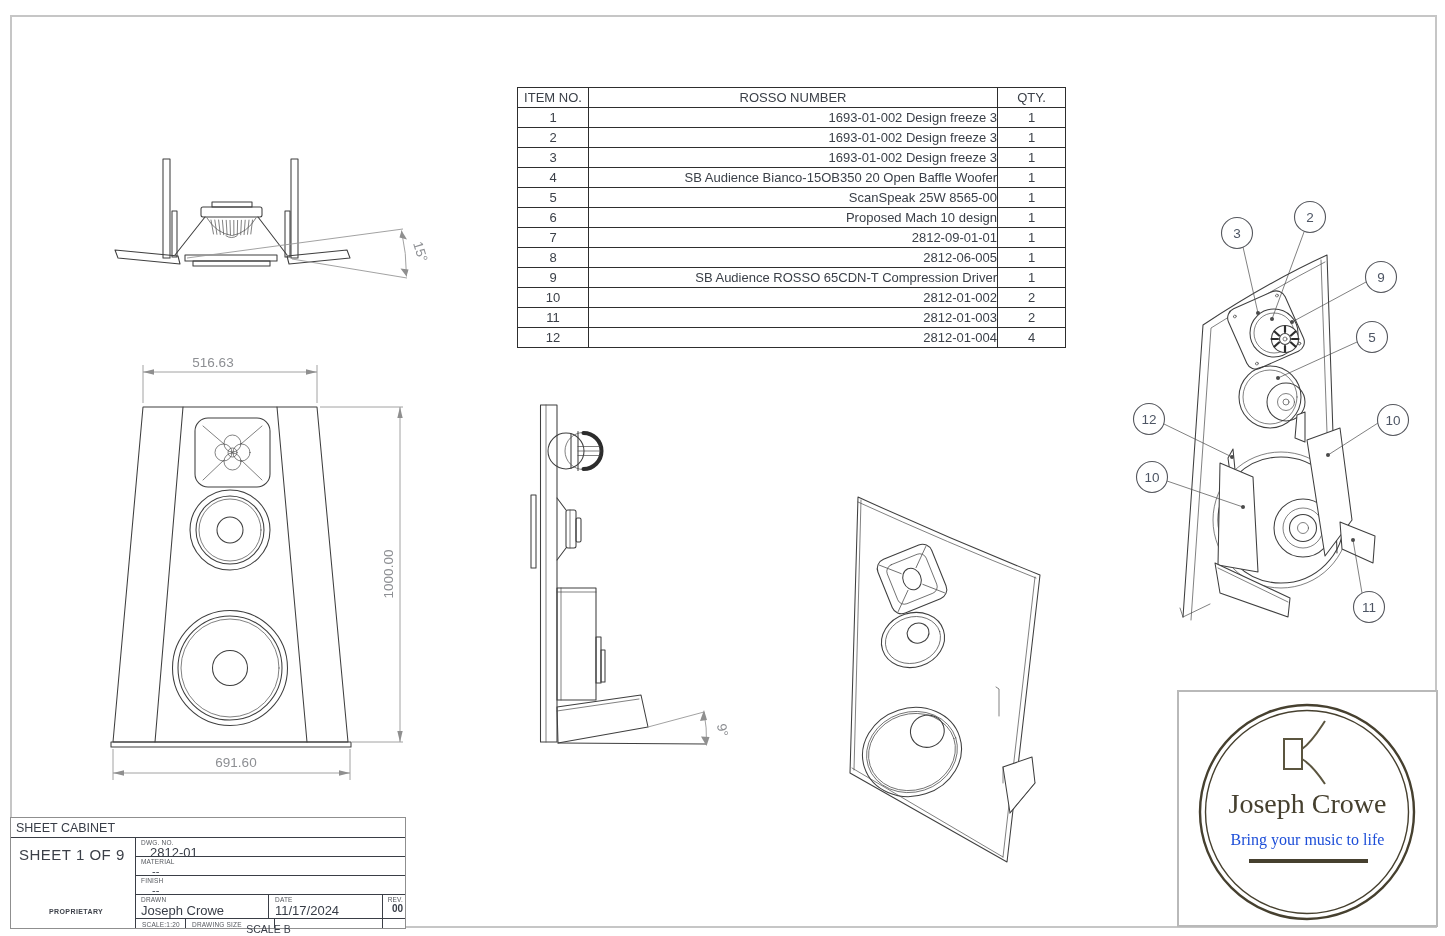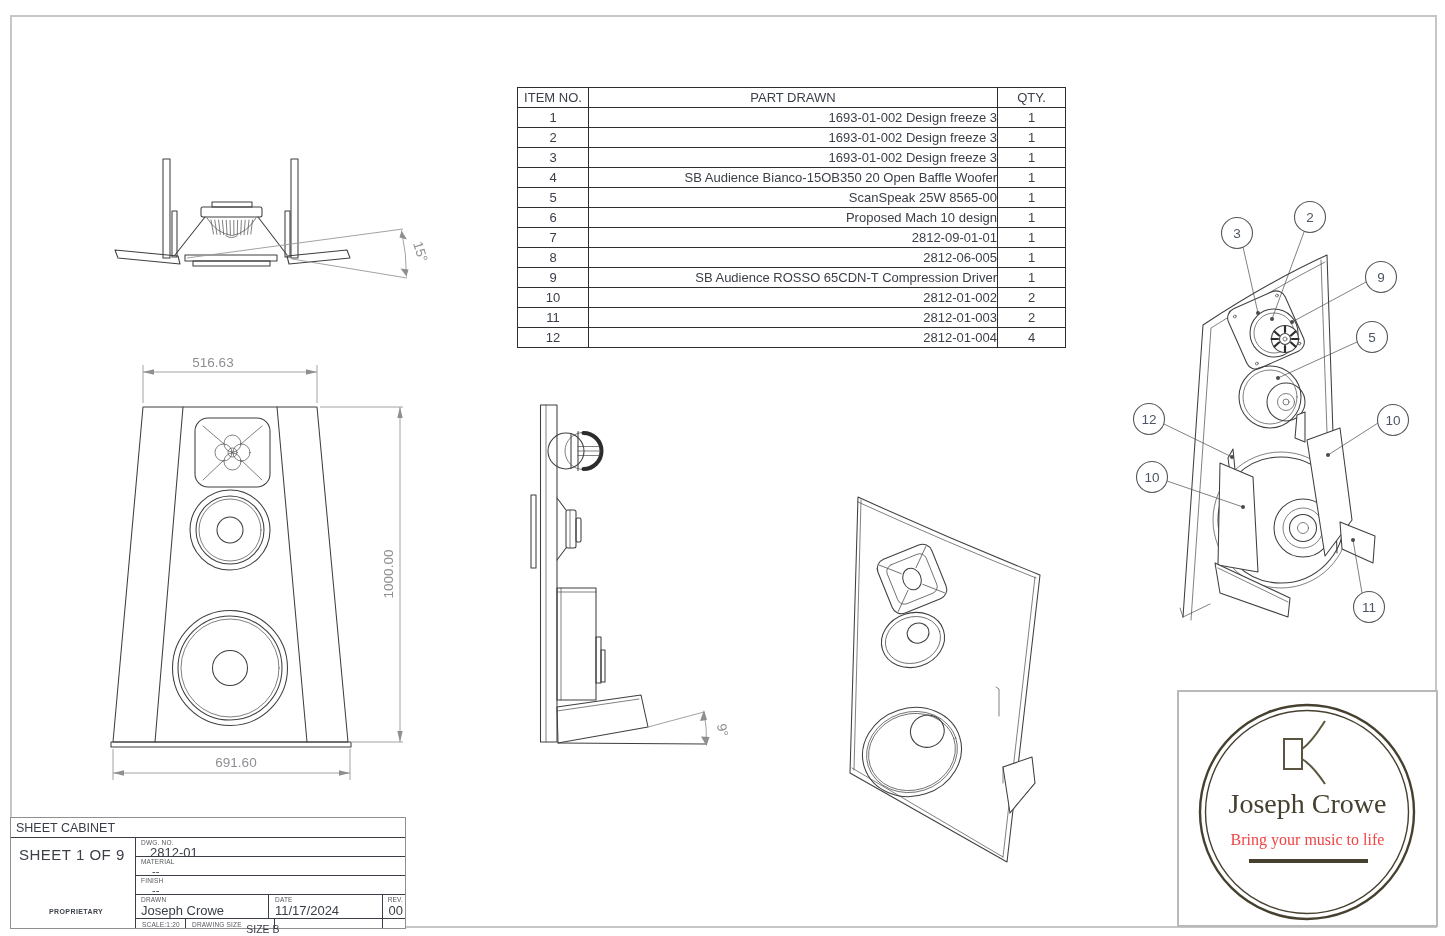--- a/index.html
+++ b/index.html
@@ -29,39 +29,39 @@
           border:1px solid #8f8f8f;box-sizing:border-box;color:#3a3e46;}
   #tblock .cell{position:absolute;box-sizing:border-box;border-color:#8f8f8f;}
   .lbl{font-size:6.5px;color:#55585e;letter-spacing:.2px;}
   .val{font-size:13px;color:#383d47;}
   
   #logobox{position:absolute;left:1177px;top:690px;width:261px;height:237px;background:#fff;
            border:2px solid #b9b9b9;box-sizing:border-box;}
   #logobox .lname{position:absolute;left:0;top:96px;width:100%;text-align:center;
            font-family:"Liberation Serif",serif;font-size:28px;color:#46402f;}
   #logobox .ltag{position:absolute;left:0;top:139px;width:100%;text-align:center;
-           font-family:"Liberation Serif",serif;font-size:16px;color:#ef4444;}
+           font-family:"Liberation Serif",serif;font-size:16px;color:#1d4ed8;}
   #logobox .lbar{position:absolute;left:70px;top:167px;width:119px;height:4px;background:#46402f;}
 </style>
 </head>
 <body>
 
 <div id="sheet">
   <div class="frame"></div>
 
   <table id="bom">
     <colgroup>
         <col style="width:71px">
         <col style="width:409px">
         <col style="width:68px">
       </colgroup>
     <tbody>
         <tr>
       <th class="c">ITEM NO.</th>
-      <th class="c">PART DRAWN</th>
+      <th class="c">ROSSO NUMBER</th>
       <th class="c">QTY.</th>
     </tr>
     <tr>
           <td class="c">1</td>
           <td class="l">1693-01-002 Design freeze 3</td>
           <td class="c">1</td>
         </tr>
     <tr>
           <td class="c">2</td>
           <td class="l">1693-01-002 Design freeze 3</td>
@@ -369,28 +369,28 @@
     <div class="cell" style="left:125px;top:77px;width:133px;height:24px;border-bottom:1px solid;border-right:1px solid;">
       <div class="lbl" style="padding:1px 0 0 5px;">DRAWN</div>
       <div class="val" style="padding:0 0 0 5px;">Joseph Crowe</div>
     </div>
     <div class="cell" style="left:258px;top:77px;width:114px;height:24px;border-bottom:1px solid;border-right:1px solid;">
       <div class="lbl" style="padding:1px 0 0 6px;">DATE</div>
       <div class="val" style="padding:0 0 0 6px;">11/17/2024</div>
     </div>
     <div class="cell" style="left:372px;top:77px;width:22px;height:24px;border-bottom:1px solid;">
       <div class="lbl" style="text-align:right;padding:1px 2px 0 0;">REV.</div>
-      <div class="val" style="text-align:right;padding:0 2px 0 0;font-size:13px;">00</div>
+      <div class="val" style="text-align:right;padding:0 2px 0 0;font-size:10px;font-weight:bold;">00</div>
     </div>
     <div class="cell" style="left:125px;top:101px;width:50px;height:9px;border-right:1px solid;">
       <div class="lbl" style="padding:2px 0 0 6px;">SCALE:1:20</div>
     </div>
     <div class="cell" style="left:175px;top:101px;width:89px;height:9px;border-right:1px solid;white-space:nowrap;">
       <span class="lbl" style="padding-left:6px;vertical-align:top;display:inline-block;padding-top:2px;">DRAWING SIZE</span>
-      <span class="val" style="font-size:10.5px;">SIZE B</span>
+      <span class="val" style="font-size:10.5px;">SCALE B</span>
     </div>
     <div class="cell" style="left:264px;top:101px;width:108px;height:9px;border-right:1px solid;"></div>
   </div>
 
   <div id="logobox">
     <svg width="257" height="233" style="position:absolute;left:0;top:0">
       <circle cx="128" cy="120" r="107" fill="none" stroke="#46402f" stroke-width="2.4"></circle>
       <circle cx="128" cy="120" r="101.5" fill="none" stroke="#46402f" stroke-width="1.4"></circle>
       <g stroke="#5b553f" stroke-width="2" fill="none">
         <rect x="105" y="47" width="18" height="30"></rect>

